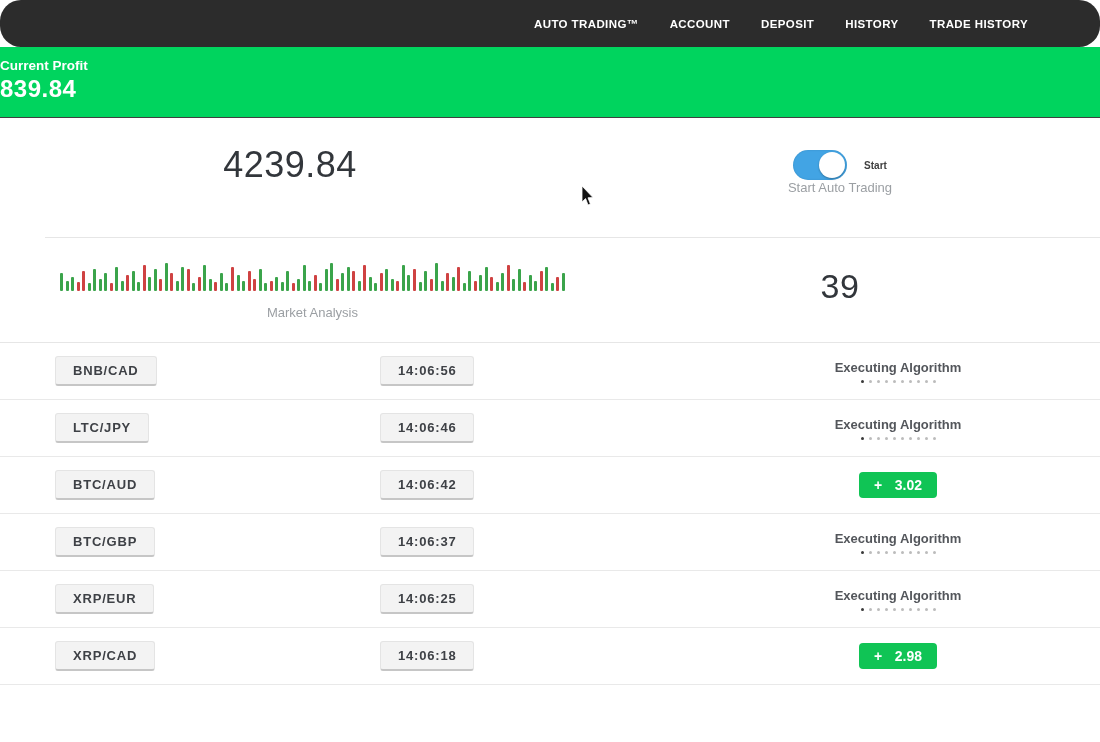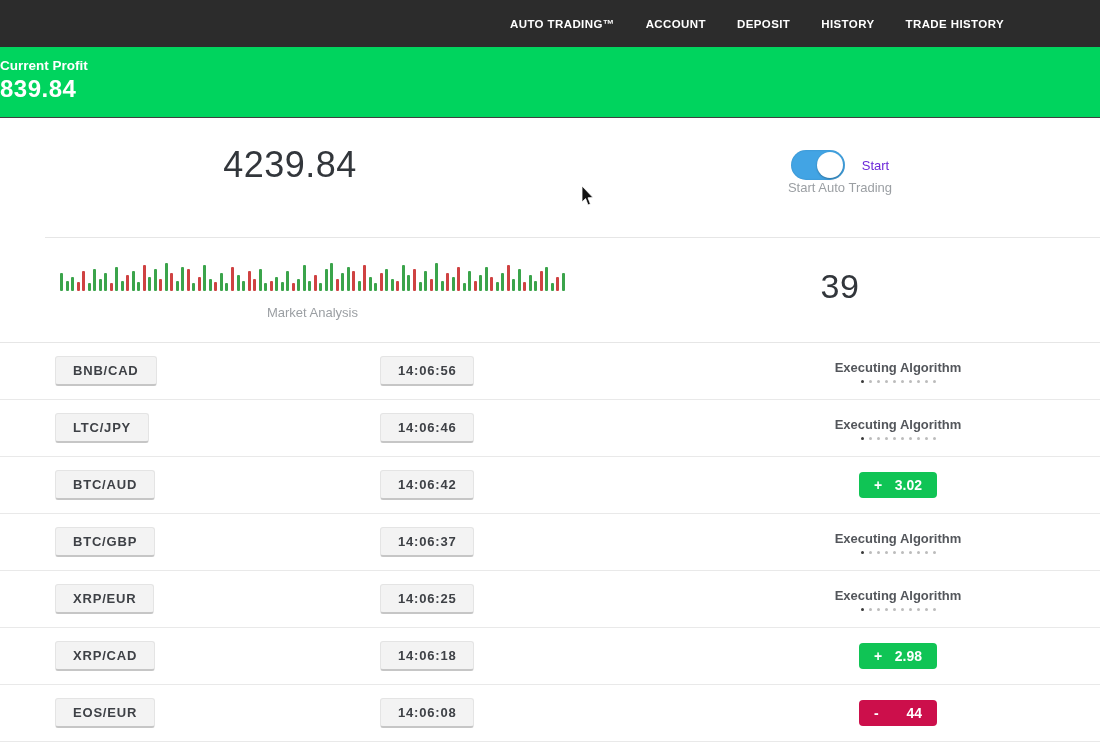--- a/index.html
+++ b/index.html
@@ -4,21 +4,21 @@
 <style>
   * { margin:0; padding:0; box-sizing:border-box; }
   html,body { width:1100px; height:742px; overflow:hidden; }
   body {
     font-family:"Liberation Sans","DejaVu Sans",sans-serif;
     background:#ffffff; position:relative;
   }
   
   .topnav {
     height:47px; background:#2c2c2c; display:flex; align-items:center;
-    justify-content:flex-end; gap:31px; padding-right:96px;
+    justify-content:flex-end; gap:31px; padding-right:72px;border-radius:21px;
   }
   .topnav .nav-item {
     color:#ffffff; font-size:11.5px; font-weight:bold; letter-spacing:.4px;
     cursor:pointer; white-space:nowrap;
   }
   
   .banner {
     height:71px; background:#00d45e; color:#ffffff; text-align:left;
     padding-top:11px; border-bottom:1px solid #404040;
   }
@@ -36,21 +36,21 @@
   .toggle-block { padding-top:32px; }
   .toggle-line { display:flex; align-items:center; justify-content:center; gap:17px; }
   .toggle {
     width:54px; height:30px; background:#42a4e4; border-radius:15px;
     position:relative; cursor:pointer; box-shadow:inset 0 0 2px rgba(0,0,0,.15);
   }
   .toggle .knob {
     position:absolute; right:2px; top:2px; width:26px; height:26px;
     background:#ffffff; border-radius:50%; box-shadow:0 1px 2px rgba(0,0,0,.3);
   }
-  .toggle-label { font-size:13px; font-weight:normal; color:#6d28d9; }
+  .toggle-label { font-size:10px; font-weight:bold; color:#404040; }
   .toggle-sub { font-size:13px; color:#9b9fa3; margin-top:0; }
   
   .market-block { padding-top:19px; text-align:center; }
   .bars {
     width:505px; height:34px; margin:0 auto; display:flex;
     align-items:flex-end; justify-content:space-between;
   }
   .bars .bar { width:3px; border-radius:1px; }
   .trades-opened-block { padding-top:17px; }
   .trades-opened-block .big-number { font-size:34px;margin-top:12px; }
@@ -305,26 +305,18 @@
         </div>
       </div>
       <div class="trade-row">
         <span class="pill">XRP/CAD</span>
         <span class="pill">14:06:18</span>
         <div class="status-cell"><span class="badge profit">
             <span>+</span>
             <span>2.98</span>
           </span></div>
       </div>
-      <div class="trade-row">
-        <span class="pill">EOS/EUR</span>
-        <span class="pill">14:06:08</span>
-        <div class="status-cell"><span class="badge loss">
-            <span>-</span>
-            <span>44</span>
-          </span></div>
-      </div>
     </section>
 </main>
 
 <svg class="cursor" width="14" height="21" viewBox="0 0 14 21">
   <path d="M1 0 L1 16 L4.6 12.6 L7 19 L9.4 18 L7 11.8 L12 11.6 Z" fill="#111111" stroke="#ffffff" stroke-width="0.8"></path>
 </svg>
 
 </body></html>

